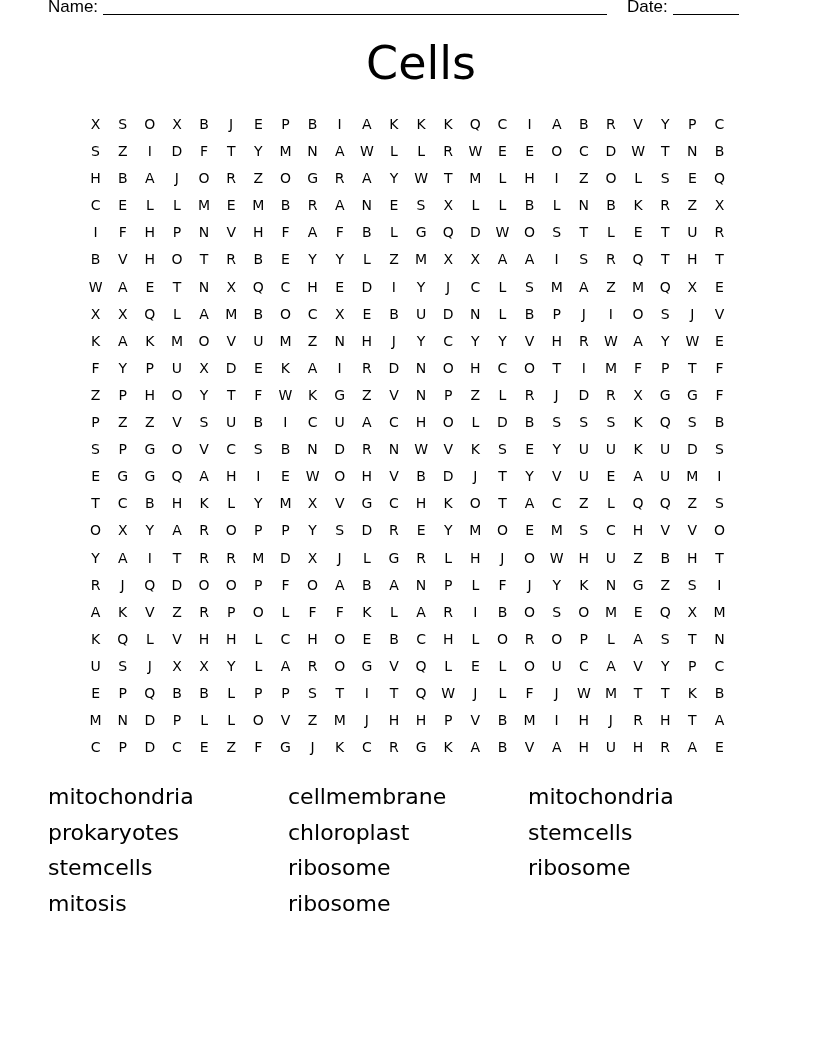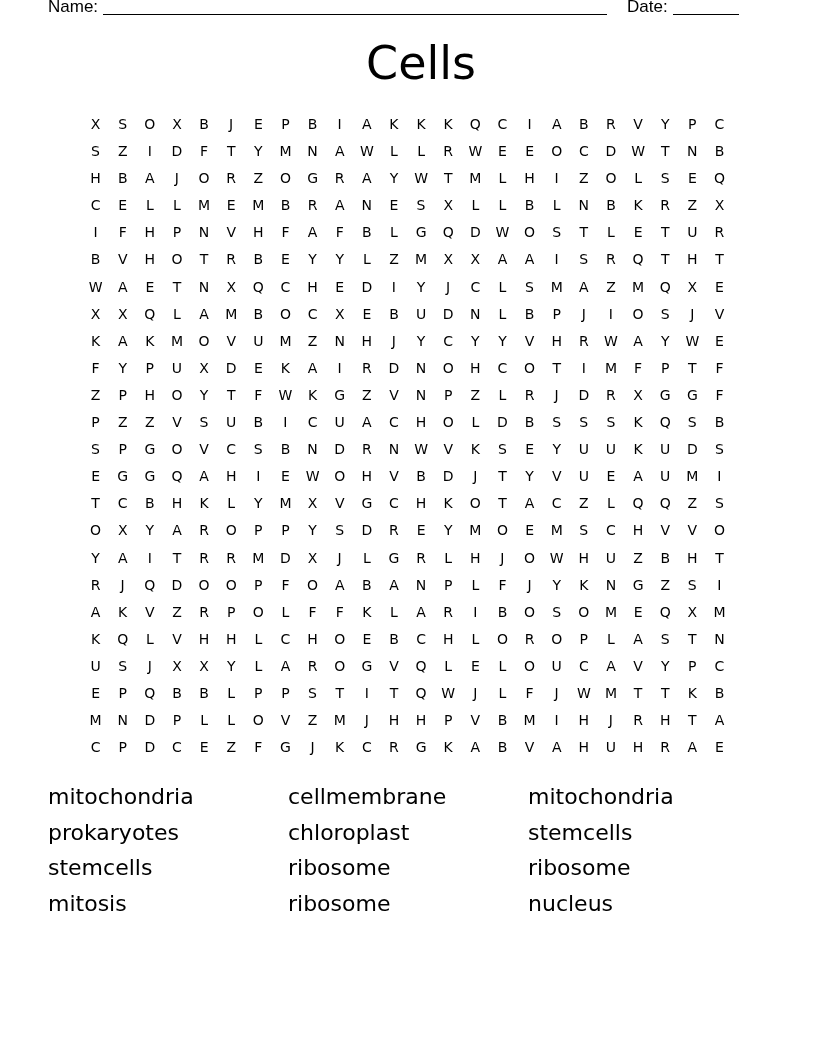--- a/index.html
+++ b/index.html
@@ -626,14 +626,13 @@
     <div class="word">cellmembrane</div>
     <div class="word">mitochondria</div>
     <div class="word">prokaryotes</div>
     <div class="word">chloroplast</div>
     <div class="word">stemcells</div>
     <div class="word">stemcells</div>
     <div class="word">ribosome</div>
     <div class="word">ribosome</div>
     <div class="word">mitosis</div>
     <div class="word">ribosome</div>
-    <div class="word">nucleus</div>
   </div>
 
 </body></html>

